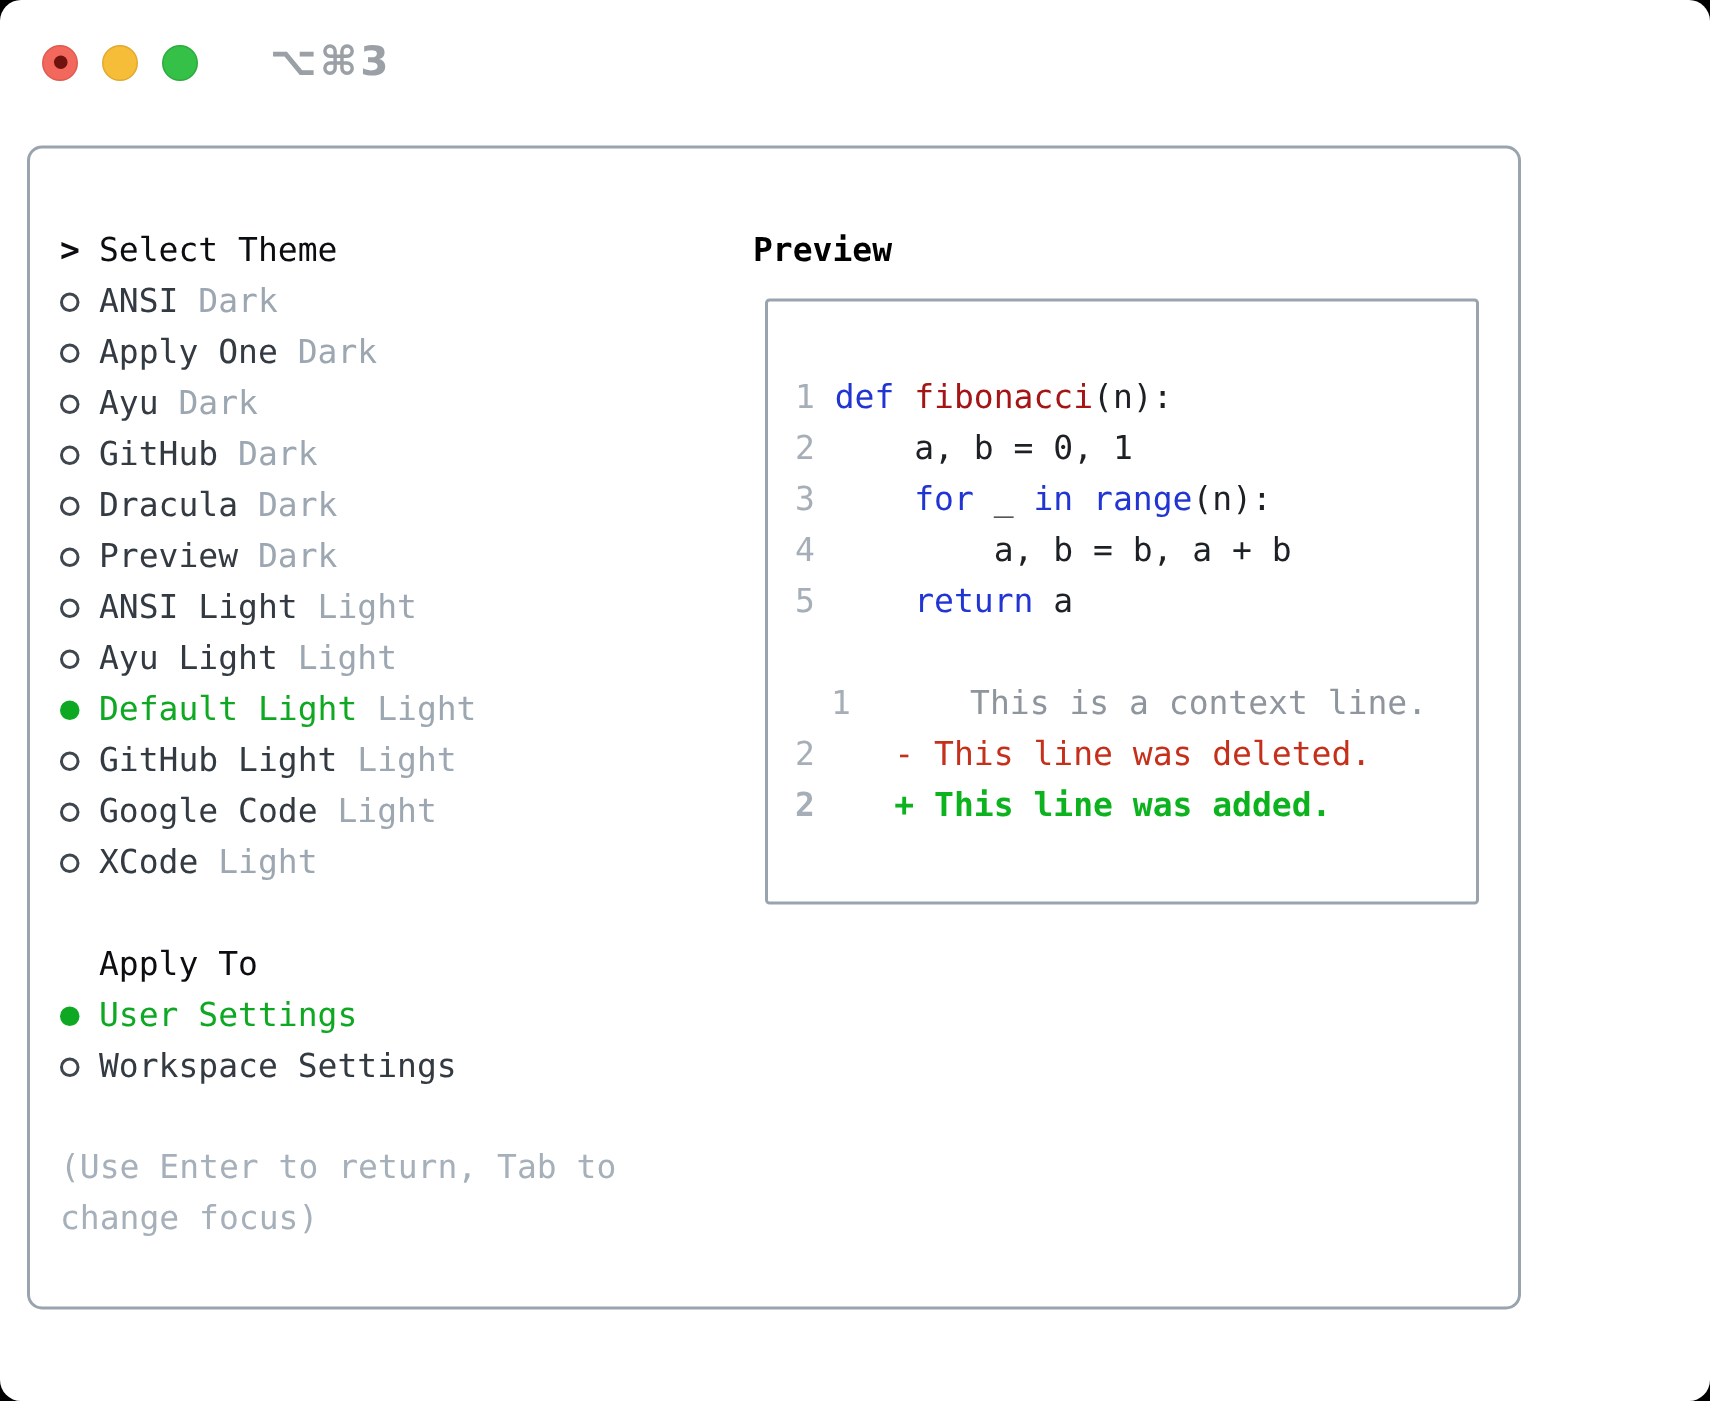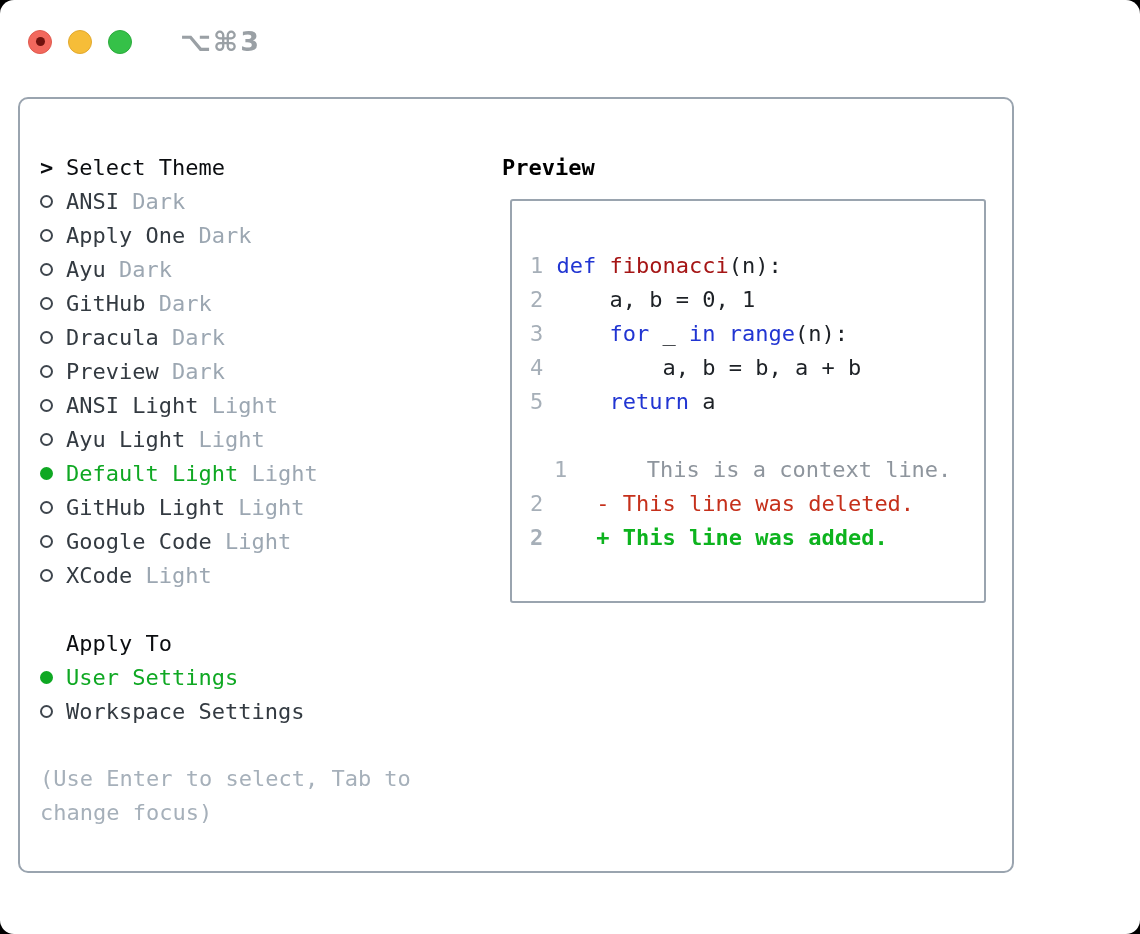--- a/index.html
+++ b/index.html
@@ -186,21 +186,21 @@
   </div>
 
   <div class="row apply-item">
     <span class="marker">
               <span class="circle"></span>
             </span>
     <span class="label"><span class="name">Workspace Settings</span></span>
   </div>
 </div>
 
-      <div class="help">(Use Enter to select, Tab to change focus)</div>
+      <div class="help">(Use Enter to return, Tab to change focus)</div>
     </div>
 
     <div class="right">
       <div class="preview-header">Preview</div>
       <div class="preview-box">
         <div id="code-lines">
             <div class="code-line"><span class="ln">1 </span><span class="tk-kw">def</span><span class="tk-pl"> </span><span class="tk-fn">fibonacci</span><span class="tk-pl">(n):</span></div>
             <div class="code-line"><span class="ln">2 </span><span class="tk-pl">    a, b = 0, 1</span></div>
             <div class="code-line"><span class="ln">3 </span><span class="tk-pl">    </span><span class="tk-kw">for</span><span class="tk-pl"> _ </span><span class="tk-kw">in</span><span class="tk-pl"> </span><span class="tk-kw">range</span><span class="tk-pl">(n):</span></div>
             <div class="code-line"><span class="ln">4 </span><span class="tk-pl">        a, b = b, a + b</span></div>

